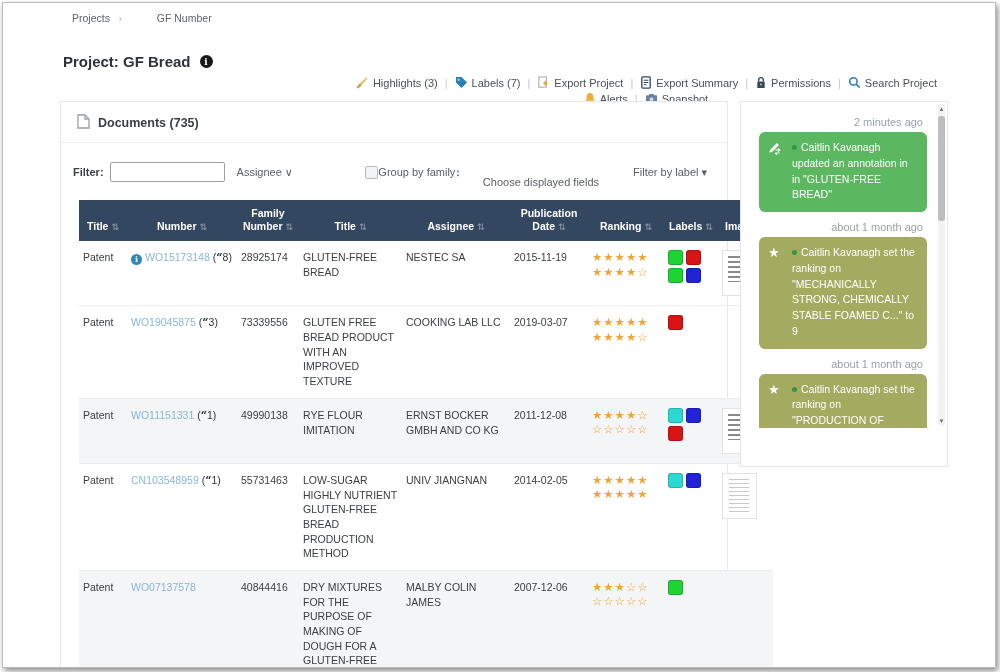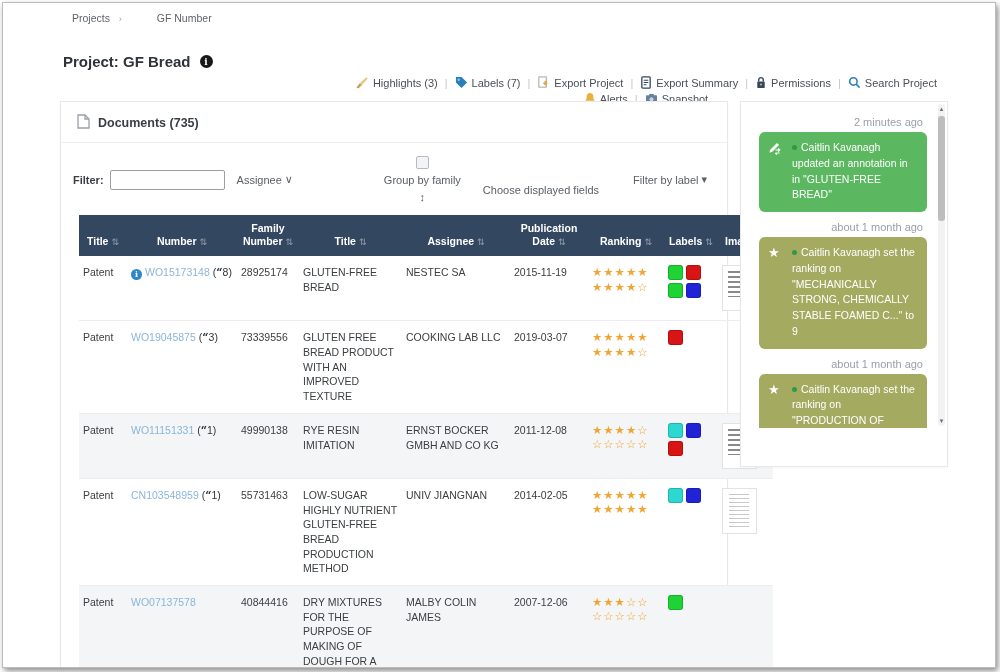--- a/index.html
+++ b/index.html
@@ -30,21 +30,21 @@
   .doc-buttons{margin-left:auto;display:flex;gap:10px;}
   .btn{display:flex;align-items:center;gap:5px;color:#fff;font-size:11px;font-weight:bold;padding:5px 12px;border-radius:3px;border:none;cursor:pointer;font-family:inherit;}
   .btn-import{background:#2f85c2;}
   .btn-npl{background:#2270c2;}
 
   
   .filter-row{display:flex;align-items:center;padding:13px 12px 12px 12px;font-size:11px;color:#5b6066;}
   .filter-label{font-weight:bold;color:#3a3f45;margin-right:6px;}
   .filter-input{width:105px;height:18px;border:1px solid #9aa0a6;border-radius:2px;font-size:10px;padding:0 4px;font-family:inherit;}
   .adv{margin-left:12px;cursor:pointer;display:flex;align-items:center;gap:3px;}
-  .chk-wrap{margin-left:auto;display:flex;align-items:center;gap:5px;cursor:pointer;flex-direction:column;}
+  .chk-wrap{margin-left:auto;display:flex;align-items:center;cursor:pointer;}
   .chk{width:11px;height:11px;border:1px solid #b7bbbf;background:#f2f3f4;border-radius:2px;}
   .fields-link{margin-left:22px;cursor:pointer;margin-top:20px;}
   .label-filter{margin-left:34px;margin-right:8px;cursor:pointer;display:flex;align-items:center;gap:3px;}
 
   
   .tbl-wrap{margin:0 18px;}
   table{border-collapse:collapse;table-layout:fixed;width:622px;}
   thead th{background:#334761;color:#fff;font-size:10.5px;font-weight:bold;text-align:center;vertical-align:bottom;padding:7px 4px 8px 4px;line-height:1.25;}
   thead .sort{color:rgba(255,255,255,.45);font-size:9px;margin-left:3px;font-weight:normal;}
   tbody td{font-size:10.5px;color:#3c4043;padding:9px 4px;vertical-align:top;border-top:1px solid #ededf1;line-height:1.4;}
@@ -265,21 +265,21 @@
                 <div class="label-grid">
                   <span class="label-sq" style="background: rgb(216, 20, 20);"></span>
                 </div>
               </td>
               <td class="col-image"></td>
             </tr>
             <tr>
               <td class="col-type">Patent</td>
               <td class="col-number"><span class="num-link">WO11151331</span><span class="cit"> (<span class="q">“</span>1)</span></td>
               <td class="col-family">49990138</td>
-              <td class="col-title">RYE RESIN IMITATION</td>
+              <td class="col-title">RYE FLOUR IMITATION</td>
               <td class="col-assignee">ERNST BOCKER GMBH AND CO KG</td>
               <td class="col-date">2011-12-08</td>
               <td class="col-rank">
                 <div class="stars">★★★★☆</div>
                 <div class="stars">☆☆☆☆☆</div>
               </td>
               <td class="col-labels">
                 <div class="label-grid">
                   <span class="label-sq" style="background: rgb(44, 217, 210);"></span>
                   <span class="label-sq" style="background: rgb(32, 35, 214);"></span>

